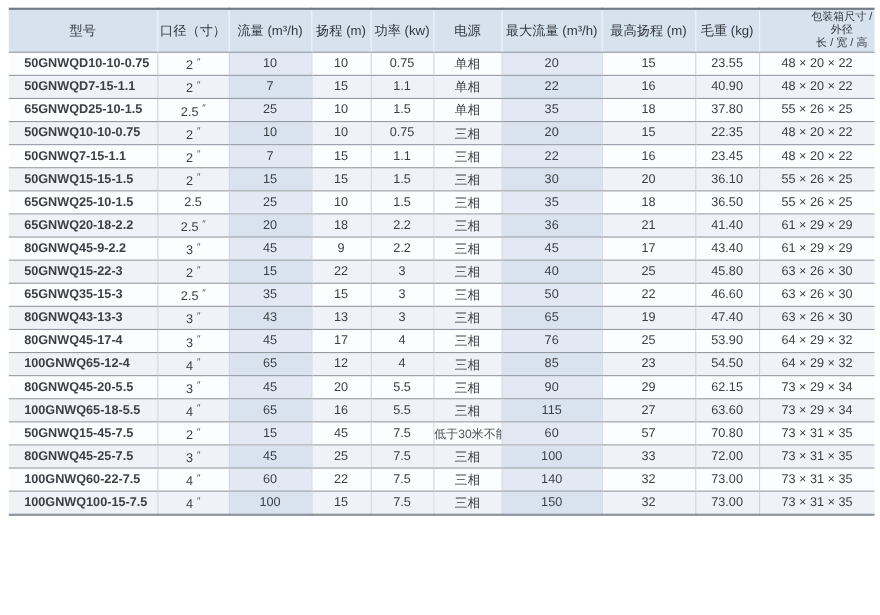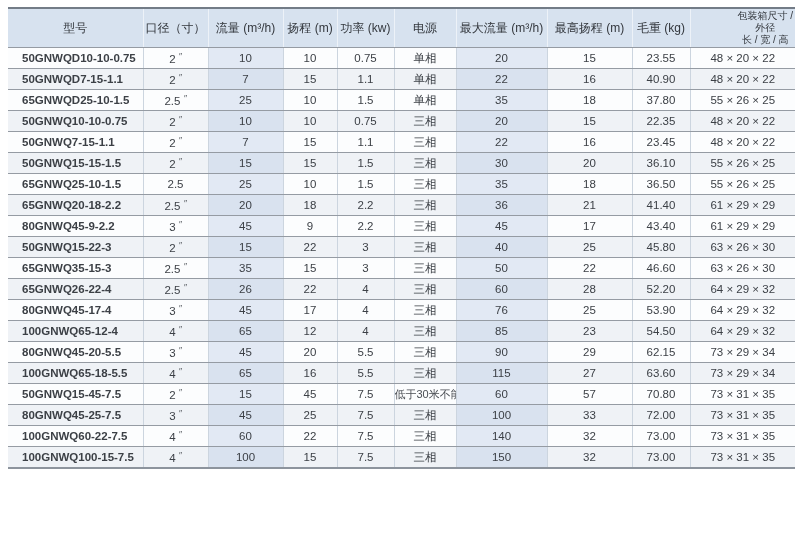--- a/index.html
+++ b/index.html
@@ -194,30 +194,30 @@
           <td class="tint">35</td>
           <td>15</td>
           <td>3</td>
           <td>三相</td>
           <td class="tint">50</td>
           <td>22</td>
           <td>46.60</td>
           <td>63 × 26 × 30</td>
         </tr>
         <tr>
-          <td>65GNWQ26-22-4</td>
-          <td><span>2.5</span><span class="prime">″</span></td>
-          <td class="tint">26</td>
-          <td>22</td>
-          <td>4</td>
-          <td>三相</td>
-          <td class="tint">60</td>
-          <td>28</td>
-          <td>52.20</td>
-          <td>64 × 29 × 32</td>
+          <td>80GNWQ43-13-3</td>
+          <td><span>3</span><span class="prime">″</span></td>
+          <td class="tint">43</td>
+          <td>13</td>
+          <td>3</td>
+          <td>三相</td>
+          <td class="tint">65</td>
+          <td>19</td>
+          <td>47.40</td>
+          <td>63 × 26 × 30</td>
         </tr>
         <tr>
           <td>80GNWQ45-17-4</td>
           <td><span>3</span><span class="prime">″</span></td>
           <td class="tint">45</td>
           <td>17</td>
           <td>4</td>
           <td>三相</td>
           <td class="tint">76</td>
           <td>25</td>

